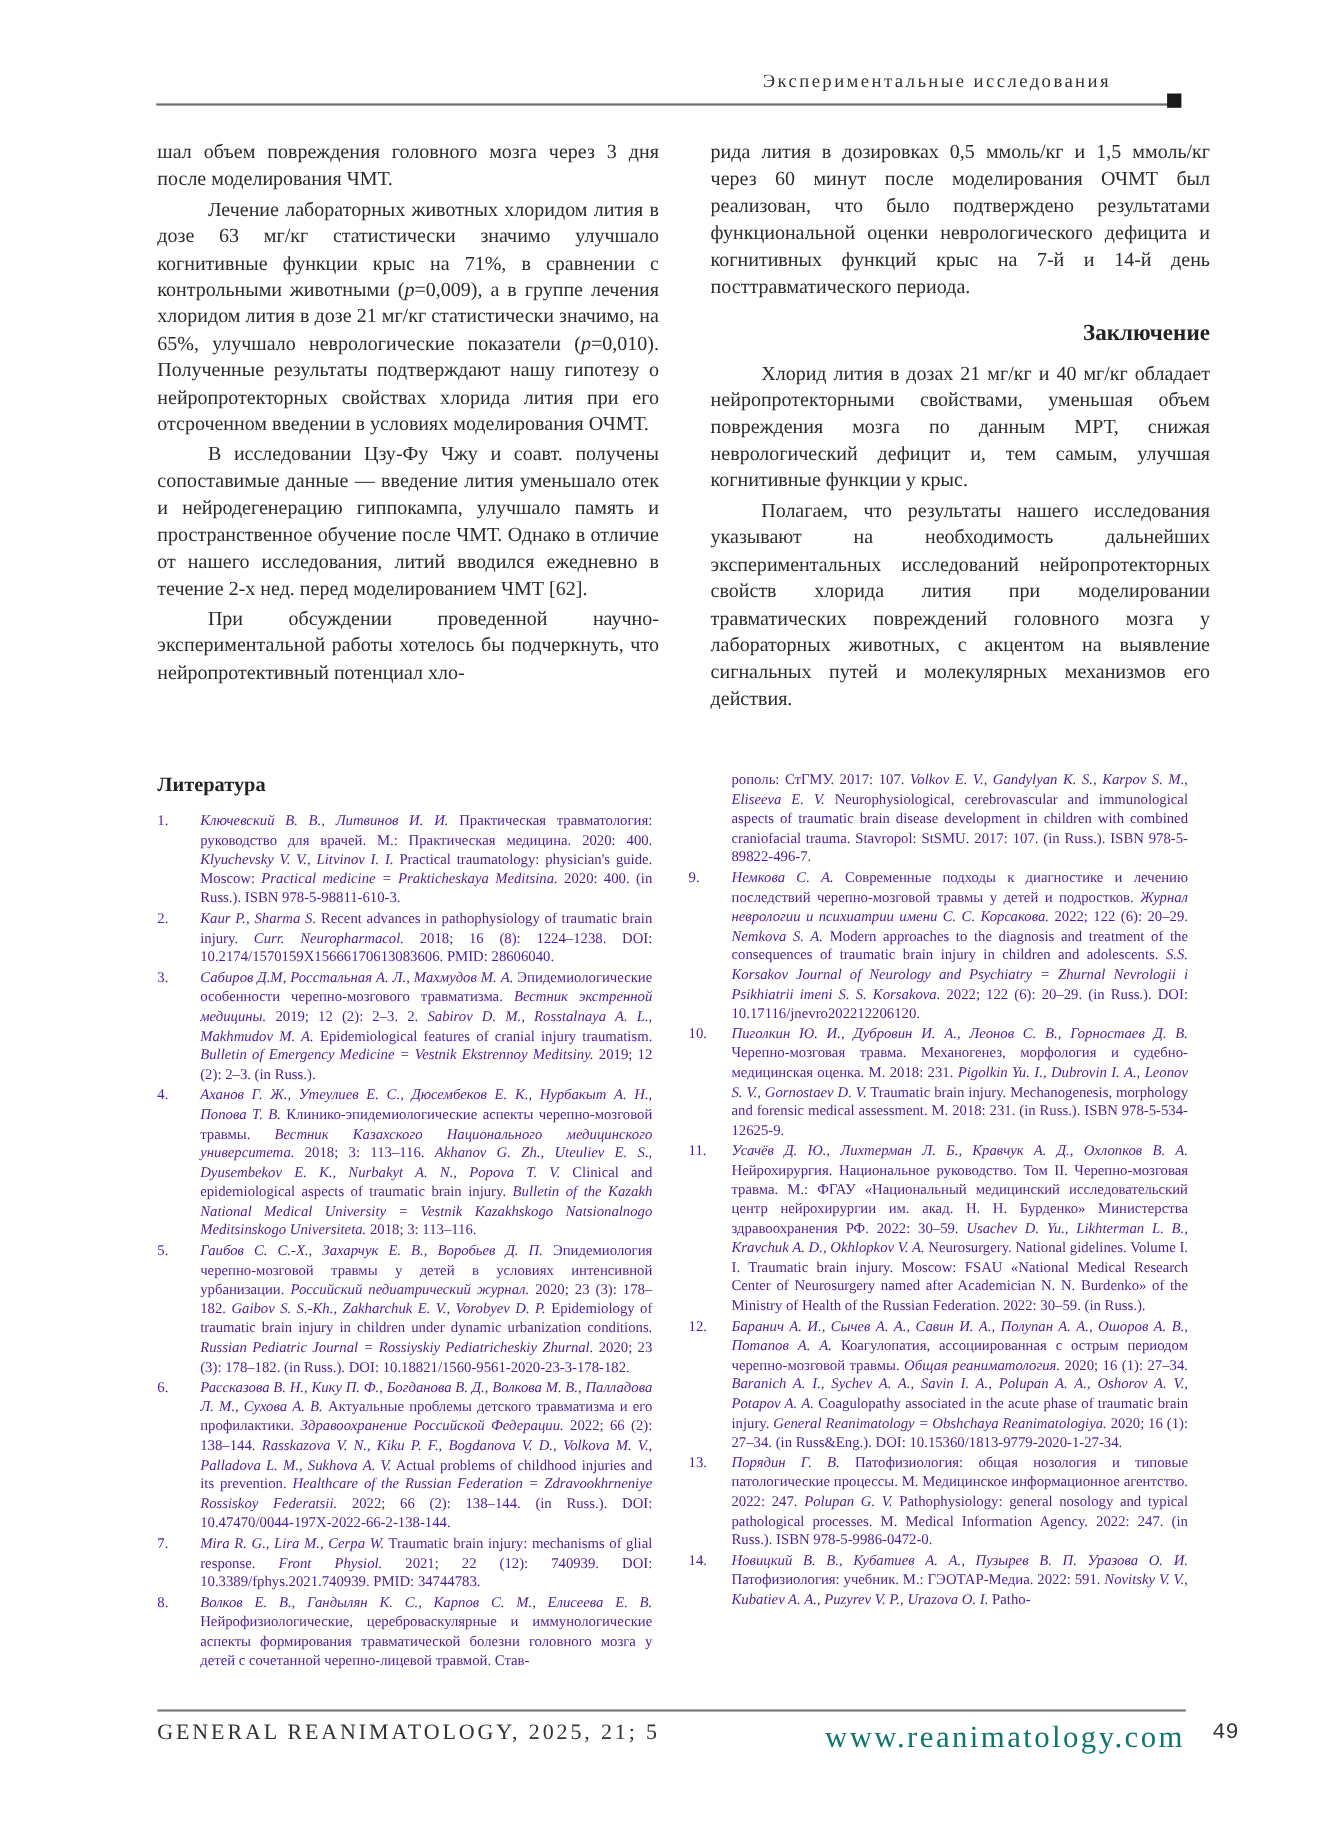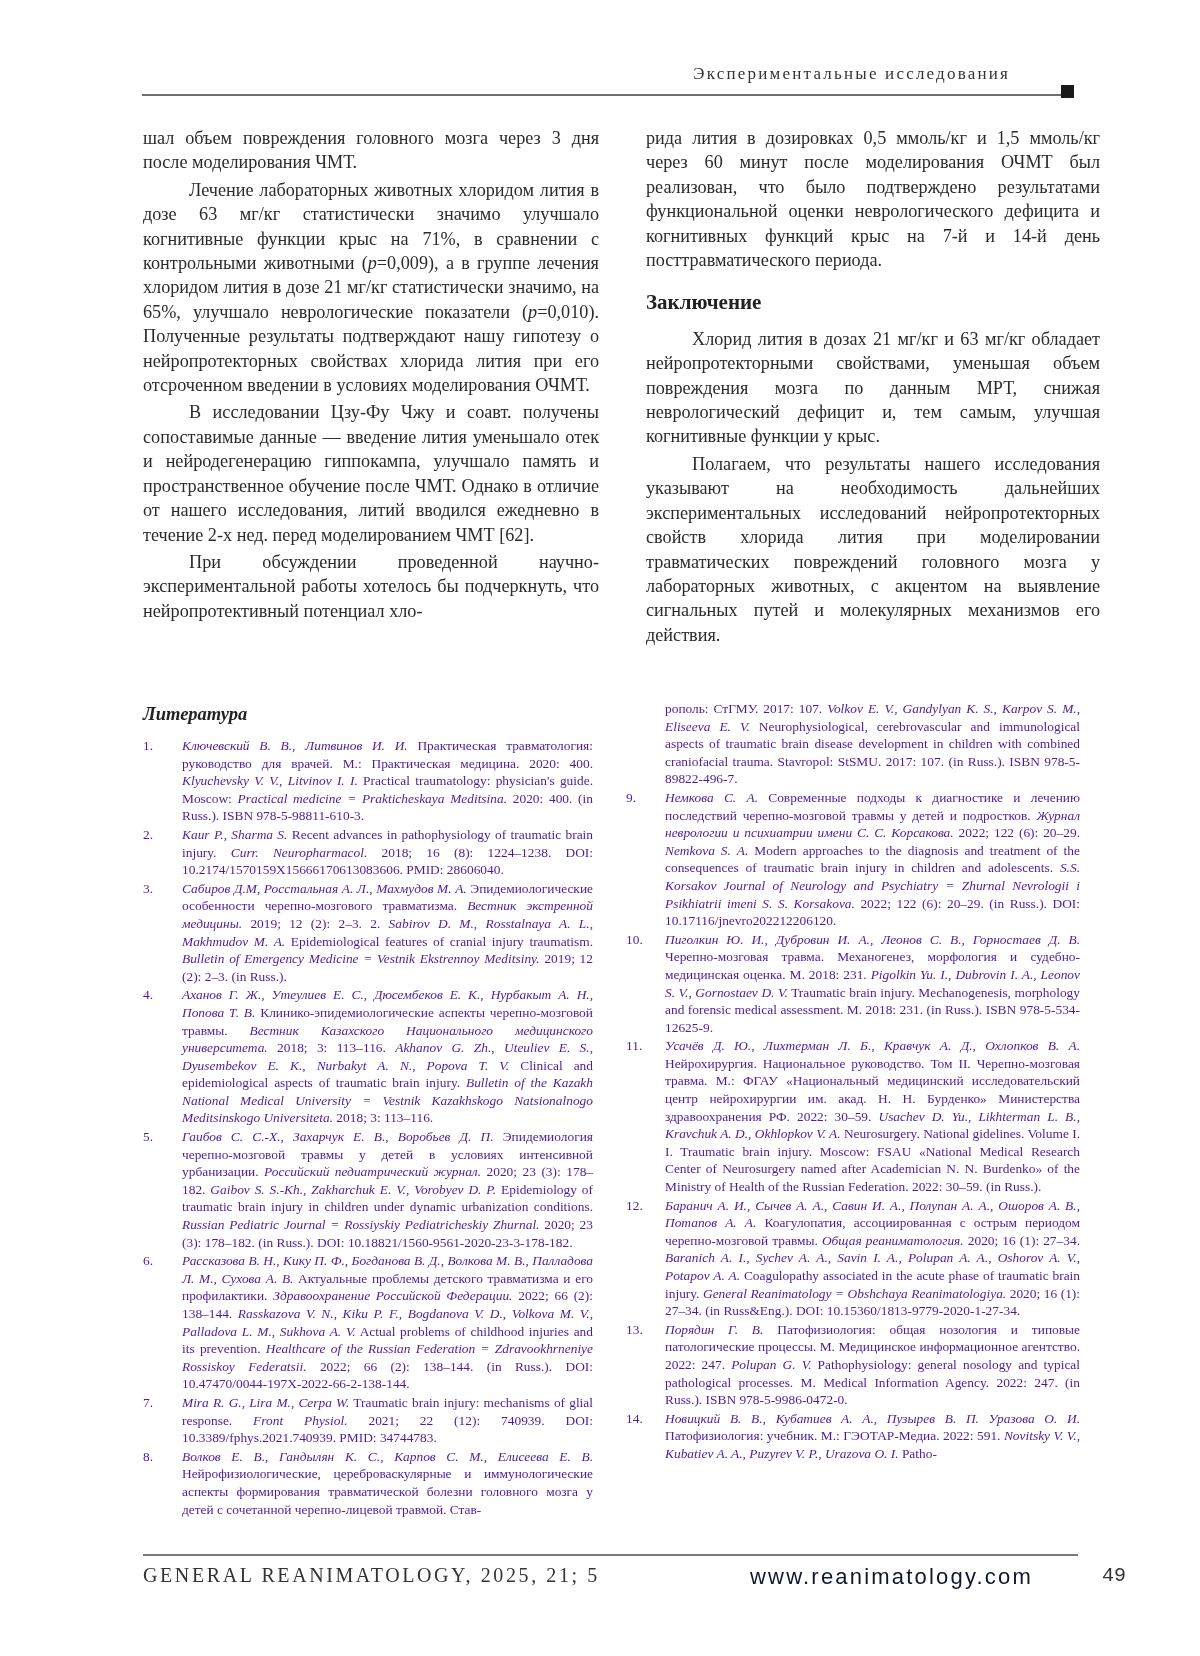--- a/index.html
+++ b/index.html
@@ -9,35 +9,35 @@
   .running-head .title { position: absolute; right: 64px; top: 0; font-size: 17px; letter-spacing: 2.2px; color: #333; font-family: "Liberation Serif", serif; }
   .running-head .rule { position: absolute; left: 0; right: 12px; top: 30px; height: 2px; background: #6e6e6e; }
   .running-head .square { position: absolute; right: 0; top: 21px; width: 13px; height: 13px; background: #1a1a1a; }
 
   .col { position: absolute; top: 126px; width: 456px; font-size: 18.2px; line-height: 24.4px; text-align: justify; font-family: "Liberation Serif", serif; color: #2b2b2b; }
   .col.left { left: 143px; }
   .col.right { left: 646px; width: 454px; }
   .col p { margin: 0; text-indent: 0; }
   .col p.indent { text-indent: 46px; }
   .col p + p { margin-top: 3px; }
-  .section-title { font-family: "Liberation Serif", serif; font-weight: bold; font-size: 21px; text-align: left; margin: 18px 0 12px 0; color: #222; }
+  .section-title { font-family: "Liberation Serif", serif; font-weight: bold; font-size: 21px; text-align: right; margin: 18px 0 12px 0; color: #222; }
 
-  .refs-title { position: absolute; left: 143px; top: 704px; font-weight: bold; font-size: 18.5px; font-family: "Liberation Serif", serif; color: #222; font-style: italic; }
+  .refs-title { position: absolute; left: 143px; top: 704px; font-weight: bold; font-size: 18.5px; font-family: "Liberation Serif", serif; color: #222; }
   .refs { position: absolute; top: 737px; width: 450px; font-size: 13.4px; line-height: 17.6px; font-family: "Liberation Serif", serif; color: #4c1d95; }
   .refs.left { left: 143px; }
   .refs.right { left: 626px; width: 454px; top: 700px; }
   .ref { display: flex; margin-bottom: 1px; }
   .ref .num { width: 39px; flex: 0 0 39px; }
   .ref .body { flex: 1; text-align: justify; }
   .ref.cont .num { visibility: hidden; }
   .ref i { font-style: italic; }
 
   .footer-rule { position: absolute; left: 143px; top: 1554px; width: 935px; height: 2px; background: #7a7a7a; }
   .footer-left { position: absolute; left: 143px; top: 1564px; font-size: 20px; letter-spacing: 2.6px; color: #333; font-family: "Liberation Serif", serif; }
-  .footer-url { position: absolute; left: 750px; top: 1564px; font-size: 22px; letter-spacing: 2.2px; color: #0f172a; font-family: Liberation Sans, sans-serif; }
+  .footer-url { position: absolute; left: 750px; top: 1564px; font-size: 28px; letter-spacing: 2.2px; color: #0f766e; font-family: Liberation Serif, serif; }
   .footer-page { position: absolute; left: 1102px; top: 1564px; font-size: 20px; color: #333; font-family: Liberation Mono, monospace; }
 </style>
 </head>
 <body>
 
 <div class="running-head">
   <span class="title">Экспериментальные исследования</span>
   <div class="rule"></div>
   <div class="square"></div>
 </div>
@@ -48,21 +48,21 @@
     <p class="indent">В исследовании Цзу-Фу Чжу и соавт. получены сопоставимые данные — введение лития уменьшало отек и нейродегенерацию гиппокампа, улучшало память и пространственное обучение после ЧМТ. Однако в отличие от нашего исследования, литий вводился ежедневно в течение 2-х нед. перед моделированием ЧМТ [62].</p>
     <p class="indent">При обсуждении проведенной научно-экспериментальной работы хотелось бы подчеркнуть, что нейропротективный потенциал хло-</p>
   </div>
 
 <div class="col right">
   <div id="right-before">
       <p>рида лития в дозировках 0,5 ммоль/кг и 1,5 ммоль/кг через 60 минут после моделирования ОЧМТ был реализован, что было подтверждено результатами функциональной оценки неврологического дефицита и когнитивных функций крыс на 7-й и 14-й день посттравматического периода.</p>
     </div>
   <div class="section-title">Заключение</div>
   <div id="right-after">
-      <p class="indent">Хлорид лития в дозах 21 мг/кг и 63 мг/кг обладает нейропротекторными свойствами, уменьшая объем повреждения мозга по данным МРТ, снижая неврологический дефицит и, тем самым, улучшая когнитивные функции у крыс.</p>
+      <p class="indent">Хлорид лития в дозах 21 мг/кг и 40 мг/кг обладает нейропротекторными свойствами, уменьшая объем повреждения мозга по данным МРТ, снижая неврологический дефицит и, тем самым, улучшая когнитивные функции у крыс.</p>
       <p class="indent">Полагаем, что результаты нашего исследования указывают на необходимость дальнейших экспериментальных исследований нейропротекторных свойств хлорида лития при моделировании травматических повреждений головного мозга у лабораторных животных, с акцентом на выявление сигнальных путей и молекулярных механизмов его действия.</p>
     </div>
 </div>
 
 <div class="refs-title">Литература</div>
 <div class="refs left" id="refs-left">
     <div class="ref">
       <span class="num">1.</span>
       <span class="body"><i>Ключевский В. В., Литвинов И. И.</i> Практическая травматология: руководство для врачей. М.: Практическая медицина. 2020: 400. <i>Klyuchevsky V. V., Litvinov I. I.</i> Practical traumatology: physician's guide. Moscow: <i>Practical medicine = Prakticheskaya Meditsina.</i> 2020: 400. (in Russ.). ISBN 978-5-98811-610-3.</span>
     </div>

